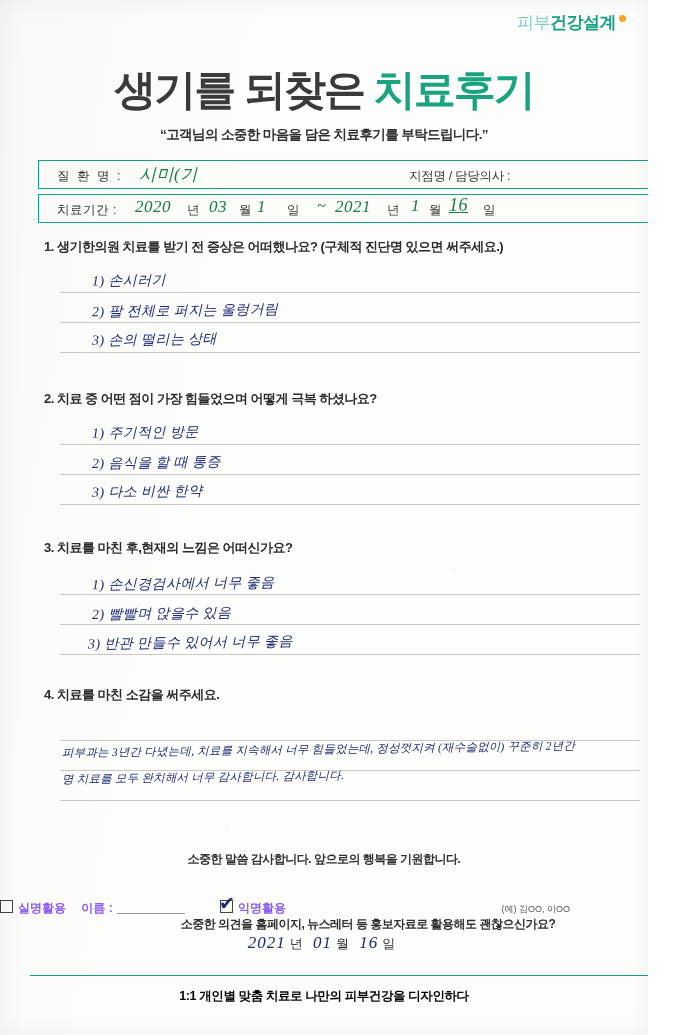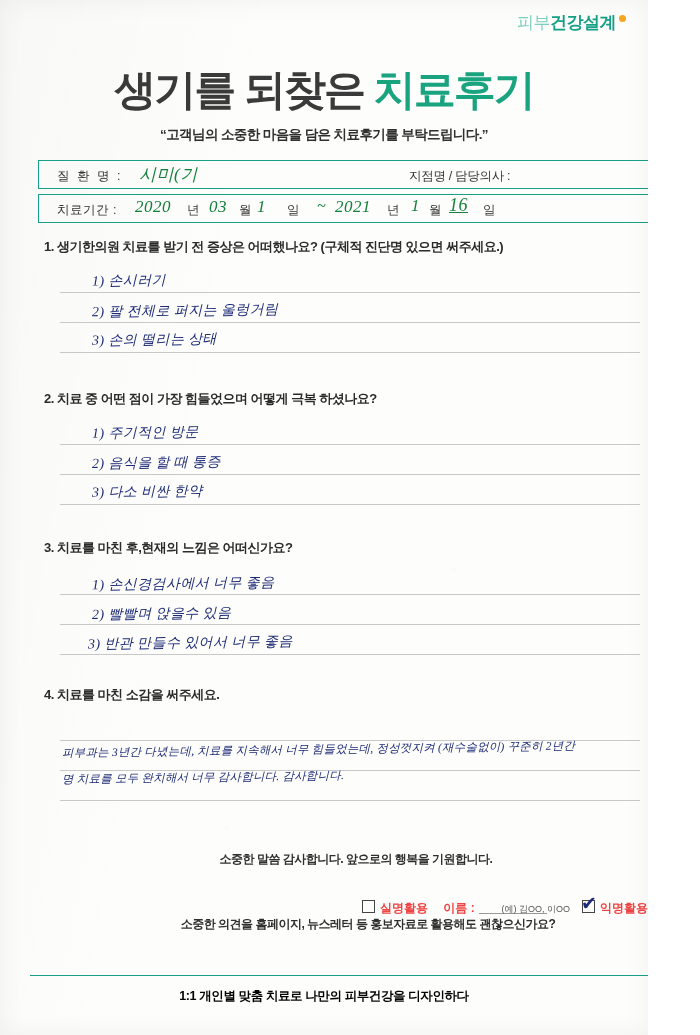--- a/index.html
+++ b/index.html
@@ -158,24 +158,24 @@
     font-size: 12px;
     font-weight: bold;
     color: #2f2f2f;
     letter-spacing: -0.5px;
   }
   .consent-row {
     position: absolute;
     top: 900px;
     left: 0;
     width: 100%;
-    text-align: right;
+    text-align: left;
     font-size: 12px;
     font-weight: bold;
-    color: #ef4444;
+    color: #8b5cf6;
   }
   .chk {
     display: inline-block;
     width: 11px;
     height: 11px;
     border: 1.4px solid #444;
     vertical-align: -1px;
     margin-right: 5px;
     position: relative;
   }
@@ -316,32 +316,37 @@
 
   <div class="question" style="top:686px;">4. 치료를 마친 소감을 써주세요.</div>
   <div class="answer-lines" style="top:740px;">
     <div class="line"></div>
     <div class="line"></div>
     <div class="line"></div>
   </div>
   <div class="ans-text" style="left:62px; top:742px; font-size:11.5px; letter-spacing:0.2px;">피부과는 3년간 다녔는데, 치료를 지속해서 너무 힘들었는데, 정성껏지켜 (재수술없이) 꾸준히 2년간</div>
   <div class="ans-text" style="left:62px; top:770px; font-size:11.5px; letter-spacing:0.2px;">명 치료를 모두 완치해서 너무 감사합니다. 감사합니다.</div>
 
-  <div class="footer-note" style="top:851px;padding-left:32px;">소중한 말씀 감사합니다. 앞으로의 행복을 기원합니다.</div>
+  <div class="footer-note" style="top:851px;">소중한 말씀 감사합니다. 앞으로의 행복을 기원합니다.</div>
   <div class="footer-note" style="top:916px;padding-left:44px;">소중한 의견을 홈페이지, 뉴스레터 등 홍보자료로 활용해도 괜찮으신가요?</div>
 
   <div class="consent-row">
     <span style="display:inline-block; margin-right:28px;">
       <span class="chk"></span><span>실명활용</span>
       <span style="margin-left:12px;">이름 :</span><span class="name-blank"></span>
     </span>
     <span style="display:inline-block;">
       <span class="chk checked"></span><span>익명활용</span>
     </span>
   </div>
   <div class="example-note">(예) 김OO, 이OO</div>
 
+  <div class="date-line">
+    <span>2021</span><span class="k">년</span>
+    <span>01</span><span class="k">월</span>
+    <span>16</span><span class="k">일</span>
+  </div>
 
   <div class="bottom-rule"></div>
   <div class="slogan">1:1 개인별 맞춤 치료로 나만의 피부건강을 디자인하다</div>
 
   <div class="edge-shadow"></div>
 </div>
 
 </body></html>

